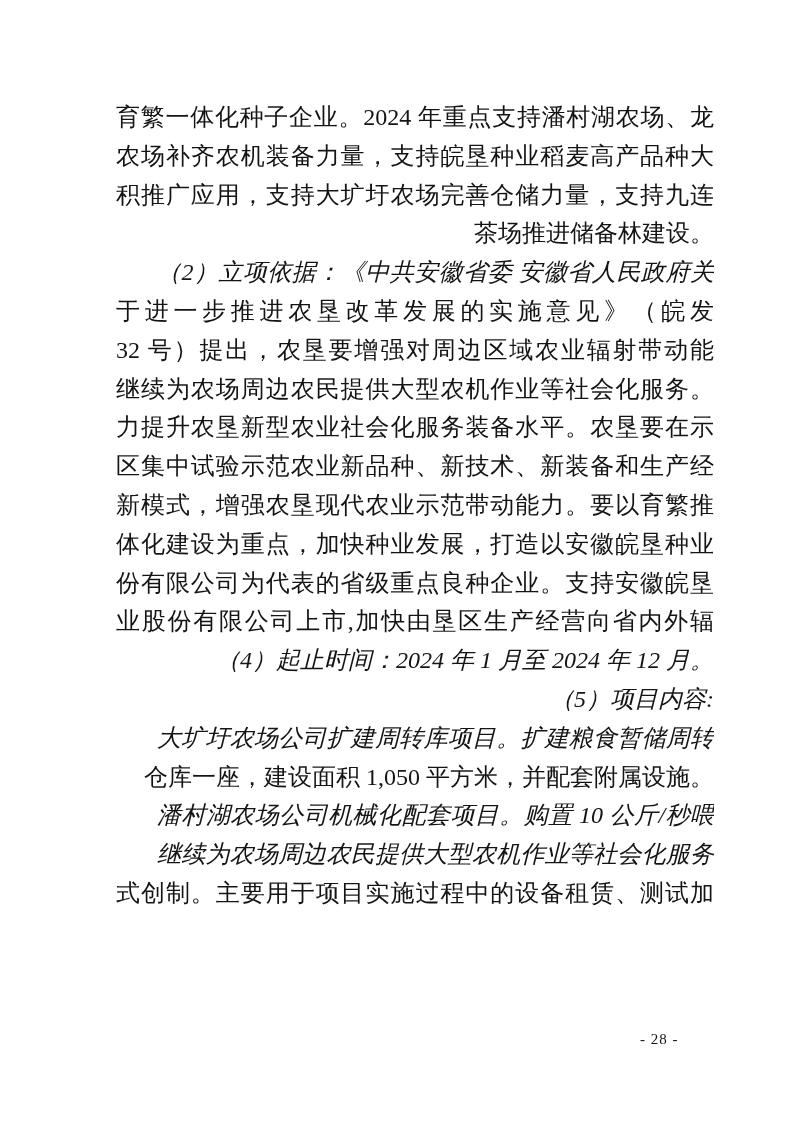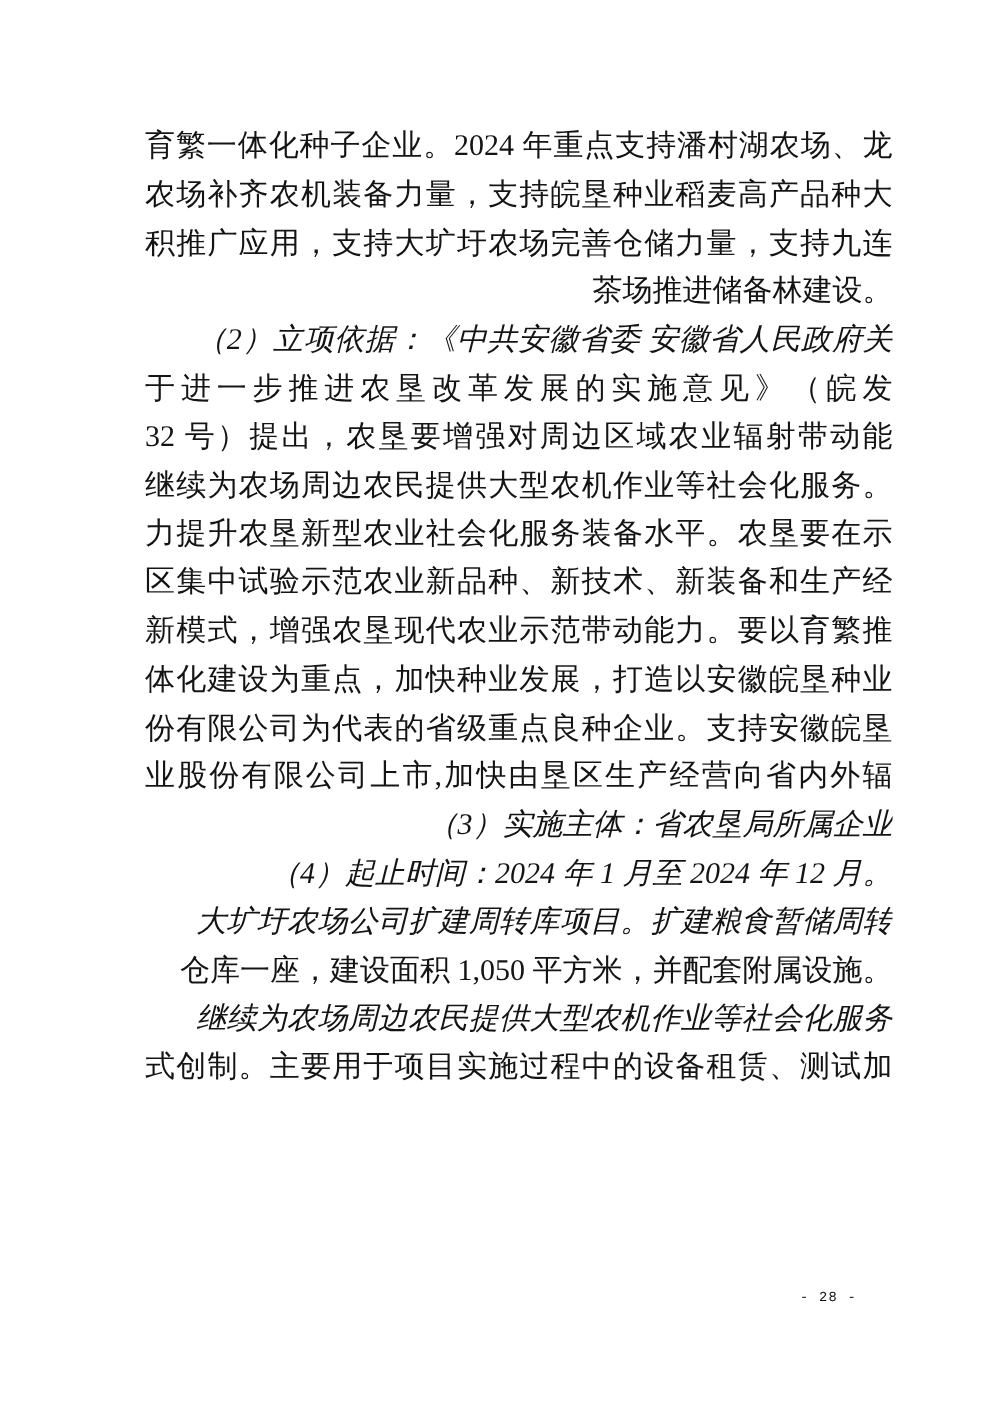--- a/index.html
+++ b/index.html
@@ -45,25 +45,24 @@
   }
   
   .indent {
     text-indent: 41px;
     font-style: italic;
   }
   .page-num {
     position: absolute;
     left: 640px;
     top: 1030px;
-    font-size: 11px;
+    font-size: 15px;
     line-height: 18px;
     color: #141414;
     letter-spacing: 1px;
-    font-family: Liberation Mono, monospace;
   }
 </style>
 </head>
 <body>
 
 <div class="page">
 
   <div class="body-text">
     <div class="ln fill">育繁一体化种子企业。2024 年重点支持潘村湖农场、龙亢</div>
     <div class="ln fill">农场补齐农机装备力量，支持皖垦种业稻麦高产品种大面</div>
@@ -72,23 +71,24 @@
     <div class="ln fill indent">（2）立项依据：《中共安徽省委 安徽省人民政府关</div>
     <div class="ln fill">于进一步推进农垦改革发展的实施意见》（皖发〔2016〕</div>
     <div class="ln fill">32 号）提出，农垦要增强对周边区域农业辐射带动能力，</div>
     <div class="ln fill">继续为农场周边农民提供大型农机作业等社会化服务。着</div>
     <div class="ln fill">力提升农垦新型农业社会化服务装备水平。农垦要在示范</div>
     <div class="ln fill">区集中试验示范农业新品种、新技术、新装备和生产经营</div>
     <div class="ln fill">新模式，增强农垦现代农业示范带动能力。要以育繁推一</div>
     <div class="ln fill">体化建设为重点，加快种业发展，打造以安徽皖垦种业股</div>
     <div class="ln fill">份有限公司为代表的省级重点良种企业。支持安徽皖垦种</div>
     <div class="ln fill">业股份有限公司上市,加快由垦区生产经营向省内外辐射。</div>
-    <div class="ln indent">（3）实施主体：省农垦局所属企业</div>
     <div class="ln indent">（4）起止时间：2024 年 1 月至 2024 年 12 月。</div>
+    <div class="ln indent">（5）项目内容:</div>
     <div class="ln fill indent">大圹圩农场公司扩建周转库项目。扩建粮食暂储周转</div>
     <div class="ln">仓库一座，建设面积 1,050 平方米，并配套附属设施。</div>
+    <div class="ln fill indent">潘村湖农场公司机械化配套项目。购置 10 公斤/秒喂</div>
     <div class="ln fill indent">继续为农场周边农民提供大型农机作业等社会化服务</div>
     <div class="ln fill">式创制。主要用于项目实施过程中的设备租赁、测试加工、</div>
   </div>
 
   <div class="page-num">- 28 -</div>
 
 </div>
 
 </body></html>

